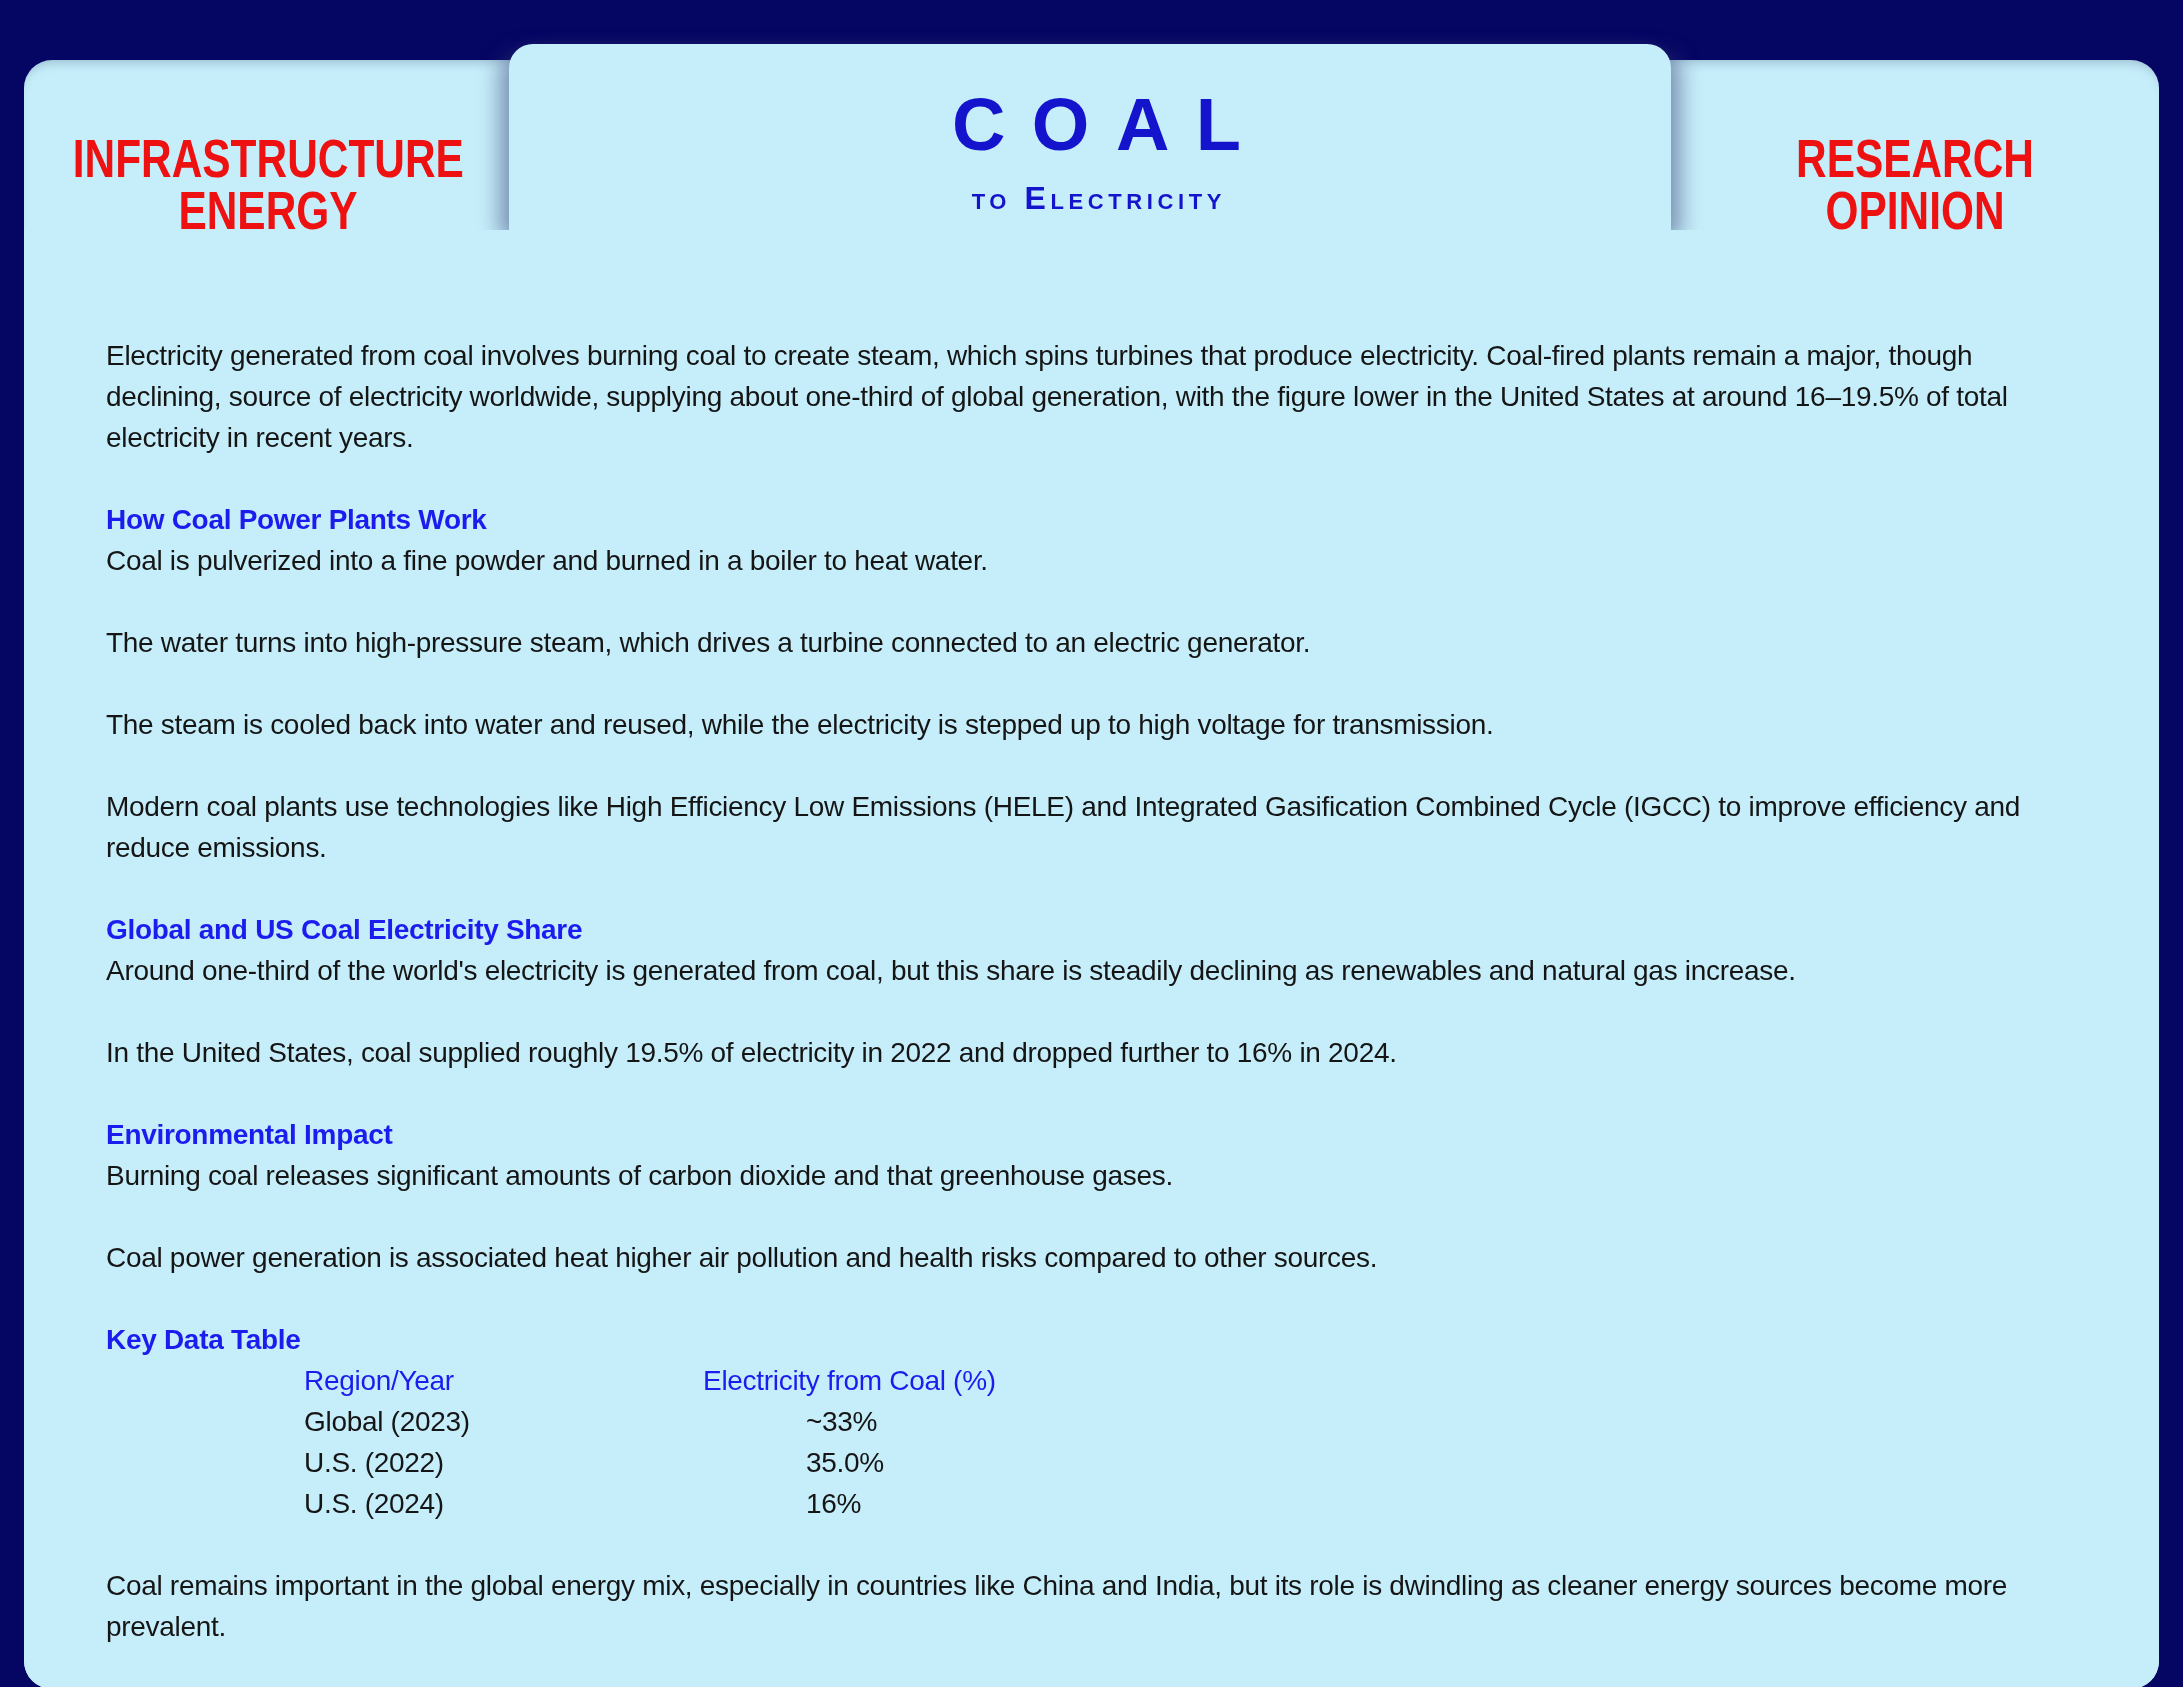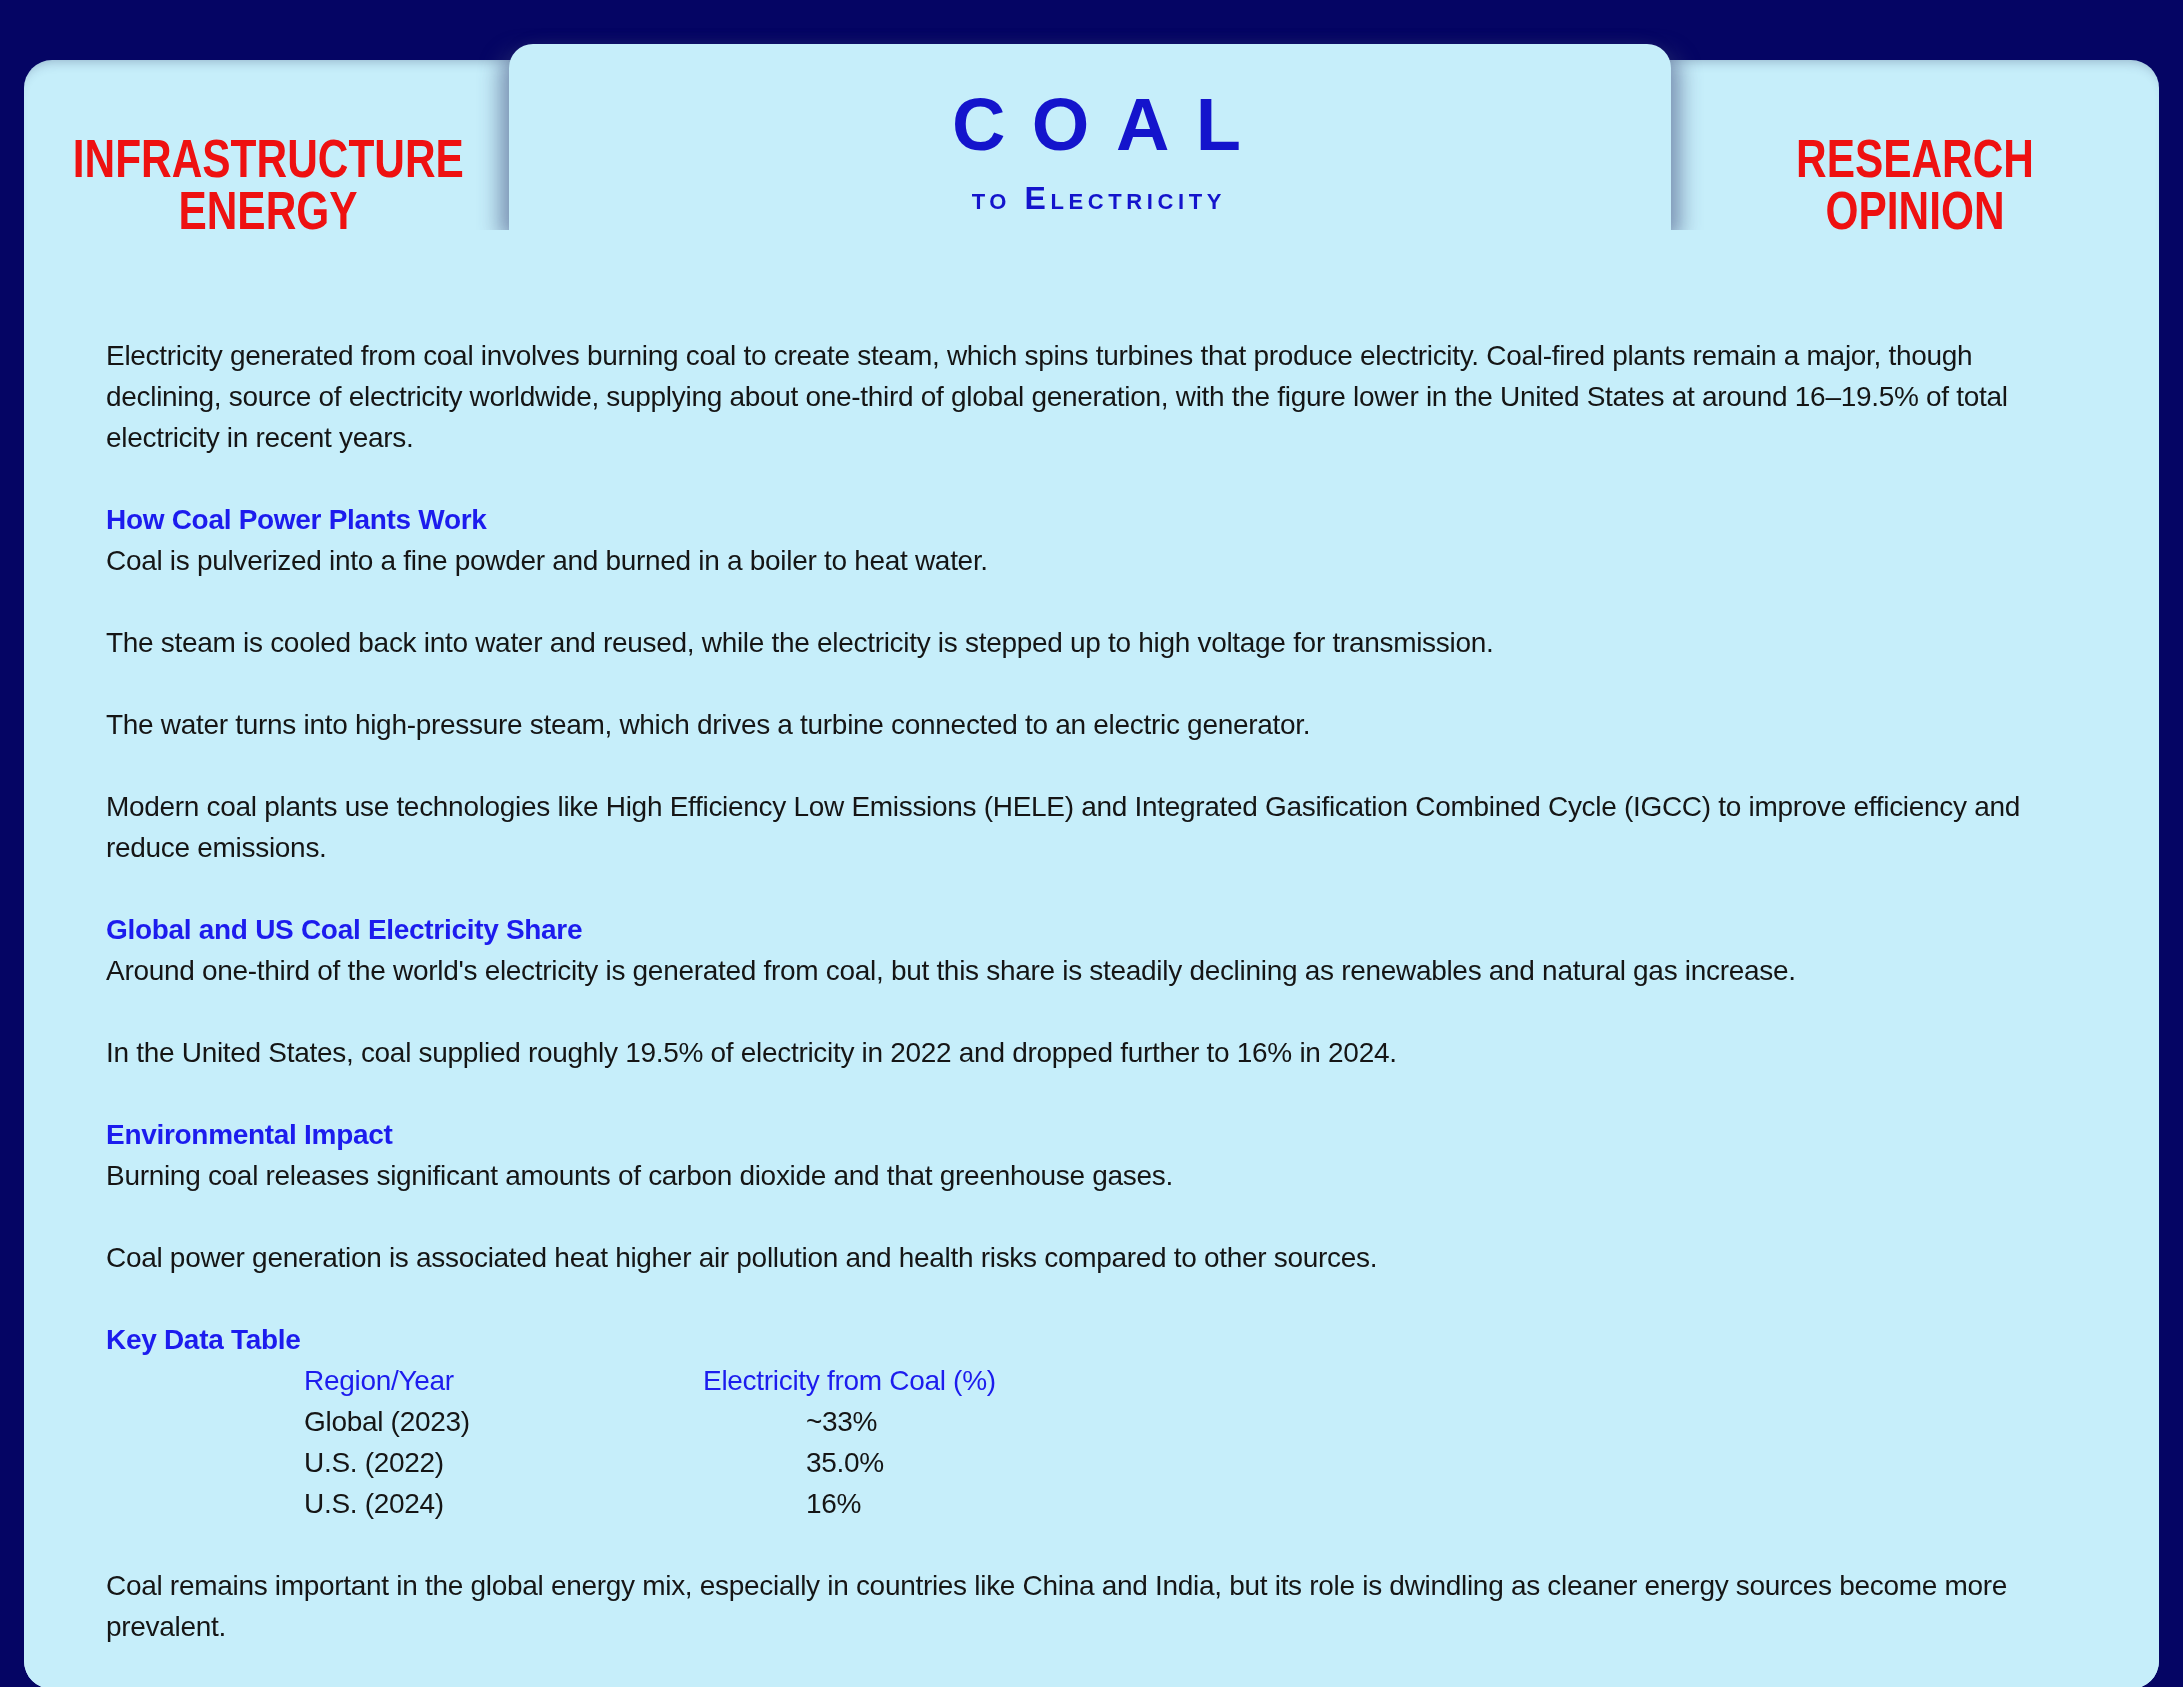--- a/index.html
+++ b/index.html
@@ -110,22 +110,22 @@
     <div class="doc-title">COAL</div>
     <div class="doc-subtitle">to Electricity</div>
   </div>
 
   <div class="content">
 
     <p>Electricity generated from coal involves burning coal to create steam, which spins turbines that produce electricity. Coal-fired plants remain a major, though declining, source of electricity worldwide, supplying about one-third of global generation, with the figure lower in the United States at around 16–19.5% of total electricity in recent years.</p>
 
     <h3>How Coal Power Plants Work</h3>
     <p>Coal is pulverized into a fine powder and burned in a boiler to heat water.</p>
+    <p>The water turns into high-pressure steam, which drives a turbine connected to an electric generator.</p>
     <p>The steam is cooled back into water and reused, while the electricity is stepped up to high voltage for transmission.</p>
-    <p>The water turns into high-pressure steam, which drives a turbine connected to an electric generator.</p>
     <p>Modern coal plants use technologies like High Efficiency Low Emissions (HELE) and Integrated Gasification Combined Cycle (IGCC) to improve efficiency and reduce emissions.</p>
 
     <h3>Global and US Coal Electricity Share</h3>
     <p>Around one-third of the world's electricity is generated from coal, but this share is steadily declining as renewables and natural gas increase.</p>
     <p>In the United States, coal supplied roughly 19.5% of electricity in 2022 and dropped further to 16% in 2024.</p>
 
     <h3>Environmental Impact</h3>
     <p>Burning coal releases significant amounts of carbon dioxide and that greenhouse gases.</p>
     <p>Coal power generation is associated heat higher air pollution and health risks compared to other sources.</p>
 

